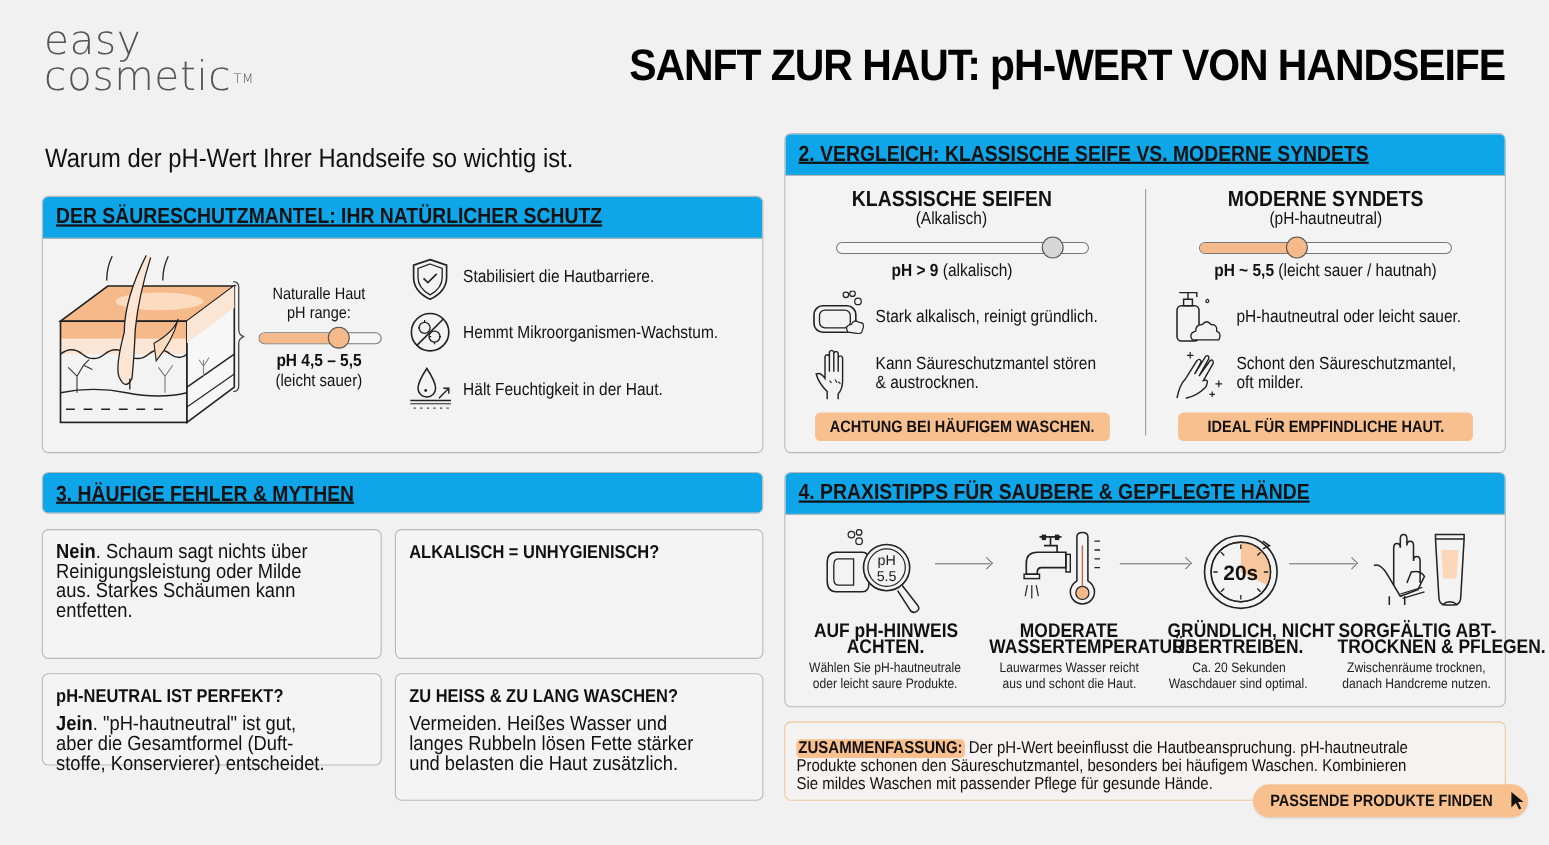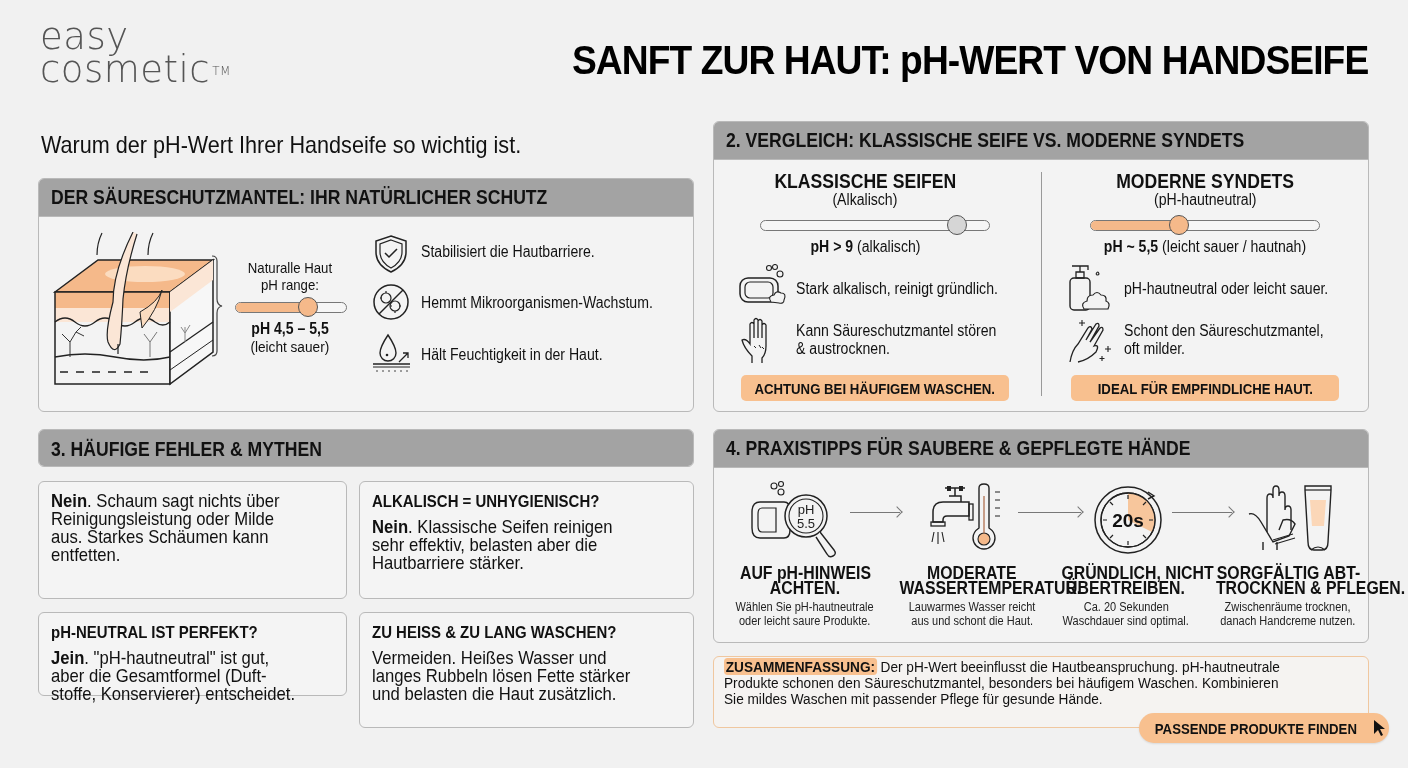--- a/index.html
+++ b/index.html
@@ -15,21 +15,21 @@
   
   .logo { left: 40px; top: 20px; color: #555; font-family: "DejaVu Sans", sans-serif; font-weight: 300; font-size: 37px; line-height: 33px; letter-spacing: 0.5px; }
   .logo .tm { font-size: 12px; vertical-align: top; position: relative; top: 2px; margin-left: 2px; }
 
   .main-title { right: 40px; top: 38px; font-size: 40px; font-weight: 700; letter-spacing: -1px; transform: scaleX(0.93); transform-origin: right center; color: #000; white-space: nowrap; }
 
   .subtitle { left: 41px; top: 131px; font-size: 24px; transform: scaleX(0.9); transform-origin: left center; white-space: nowrap; }
 
   
   .panel { border: 1.5px solid #b9b9b9; border-radius: 6px; background: #f3f3f3; overflow: hidden; }
-  .panel-head { background: #a3a3a3; border-bottom: 1.5px solid #b9b9b9; font-weight: 700; font-size: 20px; padding: 0 12px; white-space: nowrap; display: flex; align-items: center; }
+  .panel-head { background: #0ea5e9; border-bottom: 1.5px solid #b9b9b9; font-weight: 700; font-size: 20px; padding: 0 12px; white-space: nowrap; display: flex; align-items: center; text-decoration: underline; }
   .panel-head span { display: inline-block; transform: scaleX(0.88); transform-origin: left center; }
 
   .cond { display: inline-block; transform: scaleX(0.88); transform-origin: left center; white-space: nowrap; }
   .condc { display: inline-block; transform: scaleX(0.88); transform-origin: center center; white-space: nowrap; }
 
   
   .slider { position: absolute; height: 11px; border: 1.3px solid #777; border-radius: 6px; background: #f6f6f6; }
   .slider .fill { position: absolute; left: 0; top: 0; bottom: 0; border-radius: 6px; background: #f5b98a; }
   .slider .knob { position: absolute; top: -6px; width: 20px; height: 20px; border-radius: 50%; border: 1.3px solid #555; }
 
@@ -43,21 +43,21 @@
   .card .ch { font-weight: 700; font-size: 17px; margin-bottom: 6px; }
   .card .cb { font-size: 18.5px; line-height: 18px; }
   .card .cb span.w { display:block; transform: scaleX(0.9); transform-origin:left center; white-space: nowrap; }
 
   .tip-title { position: absolute; width: 150px; text-align: center; font-weight: 700; font-size: 18px; line-height: 15px; }
   .tip-desc { position: absolute; width: 160px; text-align: center; font-size: 12.5px; line-height: 14px; color: #222; }
 
   .arrow { position: absolute; height: 1.3px; background: #777; }
   .arrow::after { content: ""; position: absolute; right: -1px; top: -4px; width: 7px; height: 7px; border-right: 1.3px solid #777; border-top: 1.3px solid #777; transform: rotate(45deg); }
 
-  .summary { position: absolute; left: 713px; top: 656px; width: 656px; height: 72px; border: 1.3px solid #f0c79f; border-radius: 6px; background: #f5f3f1; padding: 2px 10px; font-size: 15.5px; line-height: 16px; }
+  .summary { position: absolute; left: 713px; top: 656px; width: 656px; height: 72px; border: 1.3px solid #f0c79f; border-radius: 6px; background: #f5f3f1; padding: 16px 10px; font-size: 15.5px; line-height: 16px; }
   .summary .hl { background: #f8c08f; font-weight: 700; border-radius: 4px; padding: 0 2px; }
   .cta { position: absolute; left: 1139px; top: 713px; width: 250px; height: 30px; background: #f8c08f; border-radius: 15px; font-weight: 700; font-size: 15px; display: flex; align-items: center; justify-content: center; box-shadow: 0 1px 2px rgba(0,0,0,0.1); }
 </style>
 </head>
 <body>
 
 <div class="abs logo">
   <div>easy</div>
   <div><span>cosmetic</span><span class="tm">TM</span></div>
 </div>
@@ -211,25 +211,20 @@
 <div class="card" style="left:38px; top:481px; width:309px; height:118px;">
   <div class="cb">
     <span class="w"><b>Nein</b><span>. Schaum sagt nichts über</span></span>
     <span class="w">Reinigungsleistung oder Milde</span>
     <span class="w">aus. Starkes Schäumen kann</span>
     <span class="w">entfetten.</span>
   </div>
 </div>
 <div class="card" style="left:359px; top:481px; width:335px; height:118px;">
   <div class="ch"><span class="cond">ALKALISCH = UNHYGIENISCH?</span></div>
-  <div class="cb">
-    <span class="w"><b>Nein</b><span>. Klassische Seifen reinigen</span></span>
-    <span class="w">sehr effektiv, belasten aber die</span>
-    <span class="w">Hautbarriere stärker.</span>
-  </div>
 </div>
 <div class="card" style="left:38px; top:612px; width:309px; height:84px;">
   <div class="ch"><span class="cond">pH-NEUTRAL IST PERFEKT?</span></div>
   <div class="cb">
     <span class="w"><b>Jein</b><span>. "pH-hautneutral" ist gut,</span></span>
     <span class="w">aber die Gesamtformel (Duft-</span>
     <span class="w">stoffe, Konservierer) entscheidet.</span>
   </div>
 </div>
 <div class="card" style="left:359px; top:612px; width:335px; height:116px;">

